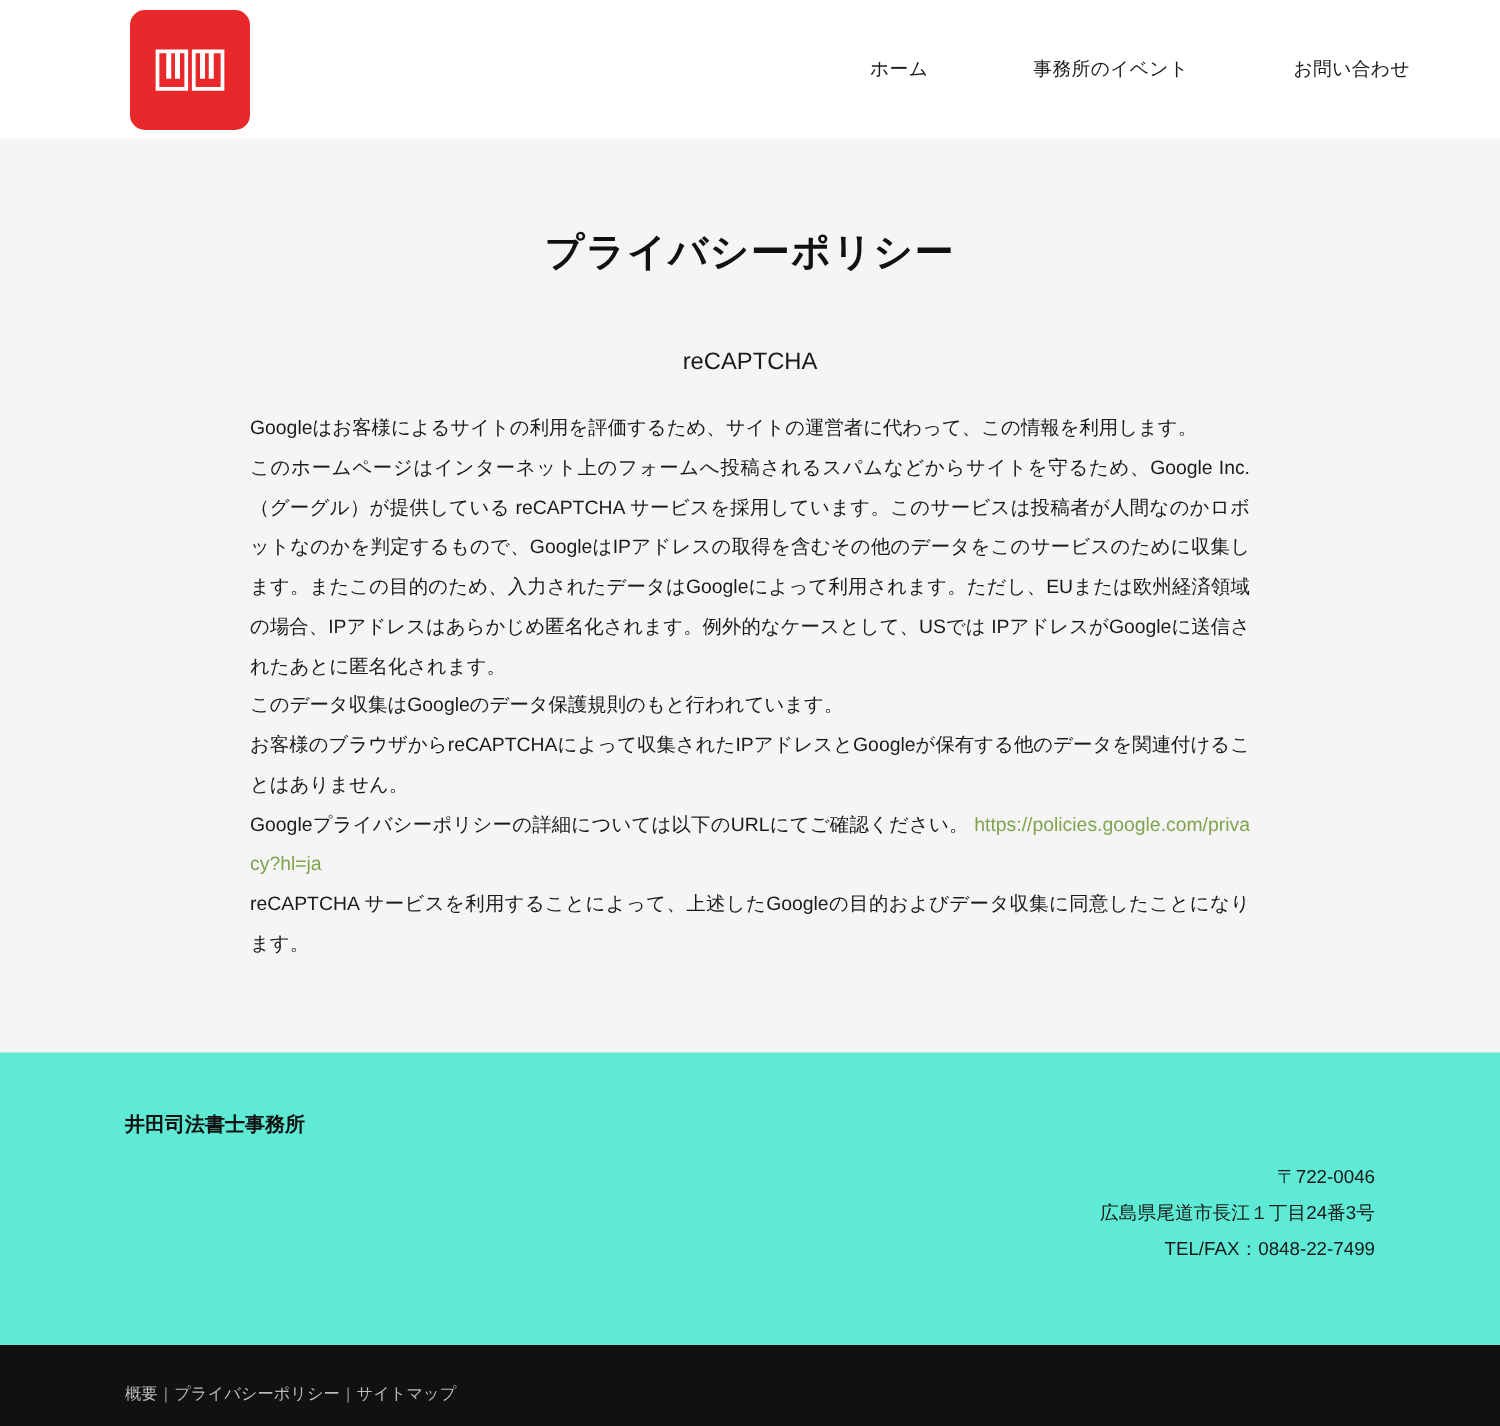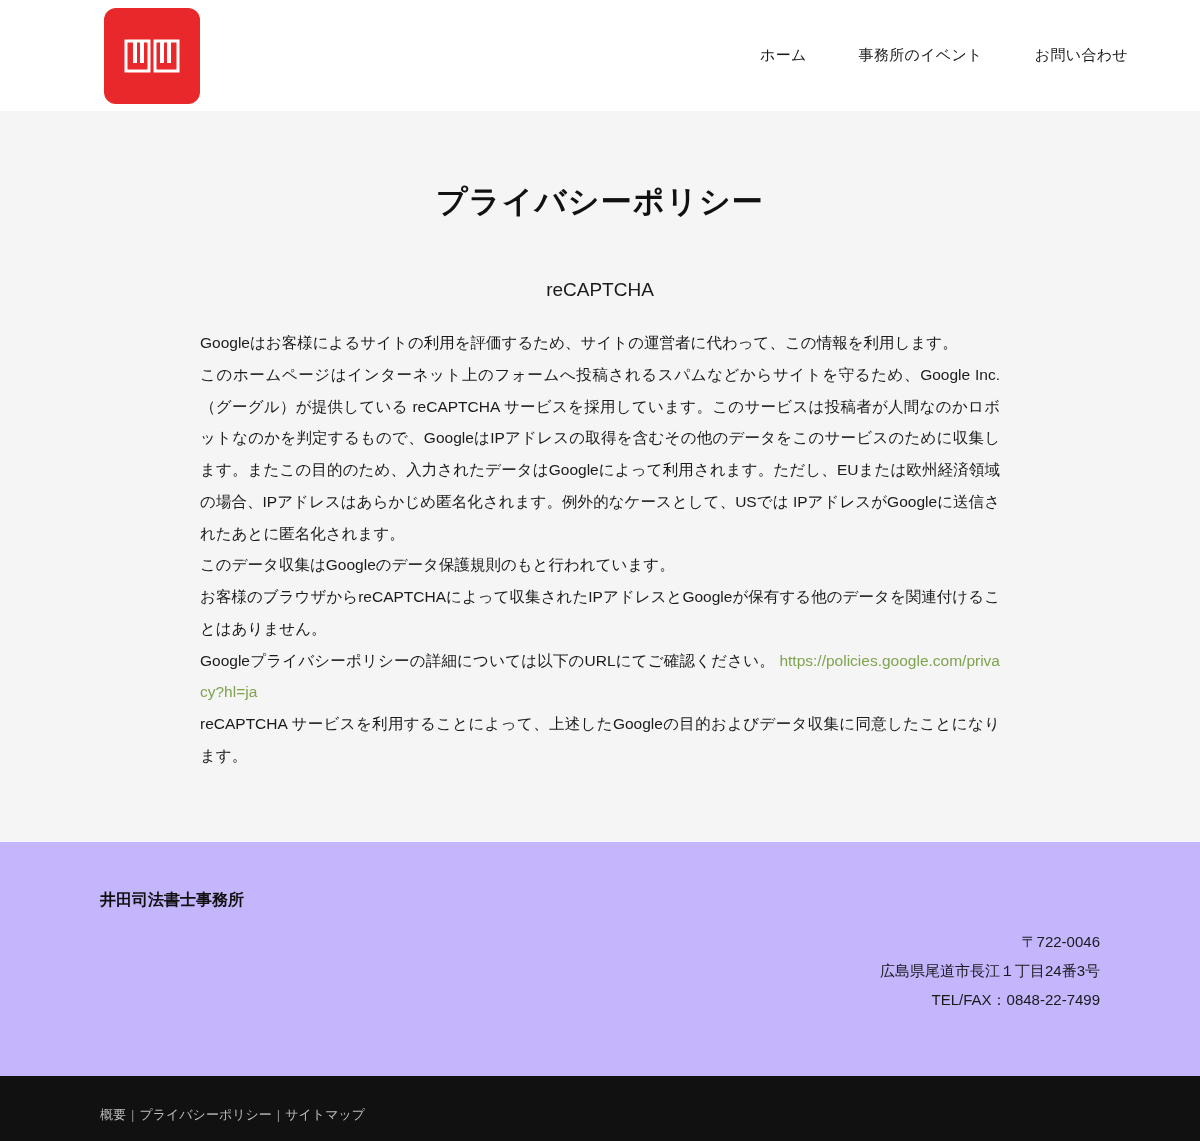--- a/index.html
+++ b/index.html
@@ -40,21 +40,21 @@
     margin-left: auto;
     display: flex;
     align-items: center;
     gap: 0;
   }
   .nav-item {
     font-size: 15px;
     color: #1a1a1a;
     text-decoration: none;
     padding: 6px 0;
-    margin-left: 52px;
+    margin-left: 84px;
     letter-spacing: 0.02em;
     cursor: pointer;
     white-space: nowrap;
   }
   .nav-item:first-child { margin-left: 0; }
 
   
   .content-area {
     background: #f5f5f5;
     padding: 56px 0 70px;
@@ -92,21 +92,21 @@
     margin: 0 0 0 0;
   }
   .link-green {
     color: #7fa34f;
     text-decoration: none;
     word-break: break-all;
   }
 
   
   .footer-address {
-    background: #c4b5fd;
+    background: #5eead4;
     padding: 48px 0 62px;
   }
   .footer-address-inner {
     width: 1200px;
     margin: 0 auto;
     padding: 0 100px;
   }
   .firm-name {
     font-size: 16px;
     font-weight: bold;

